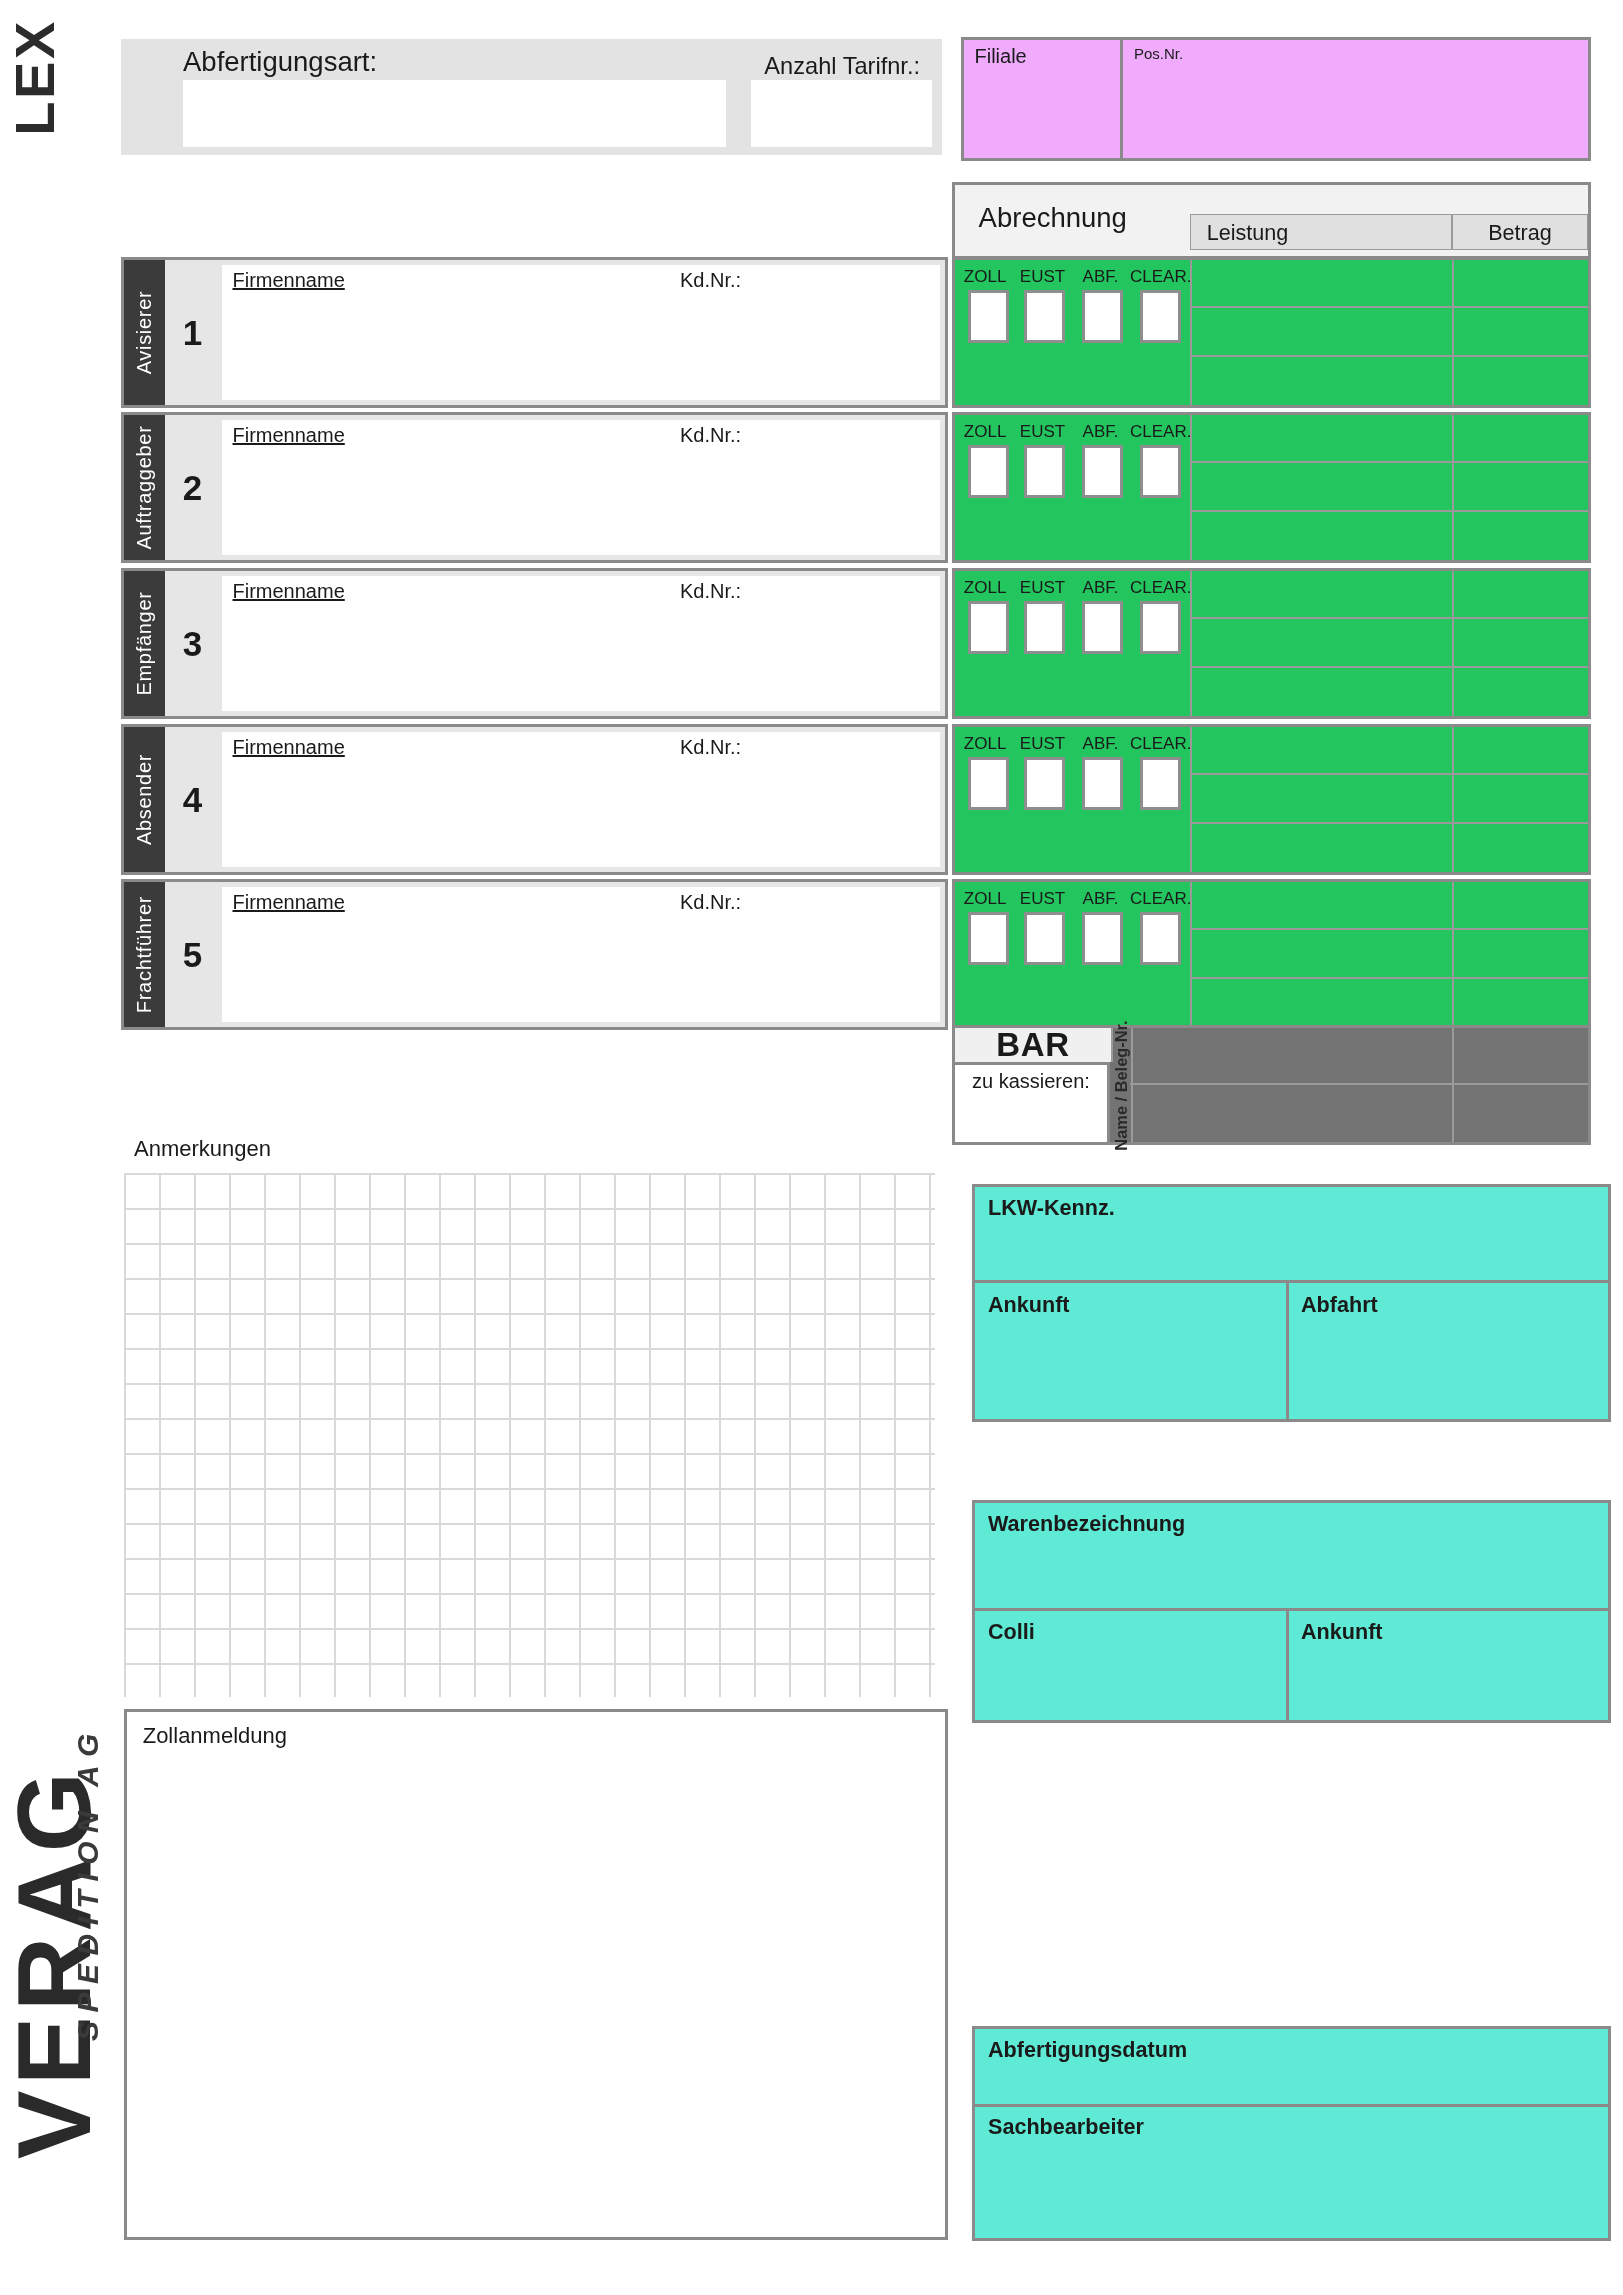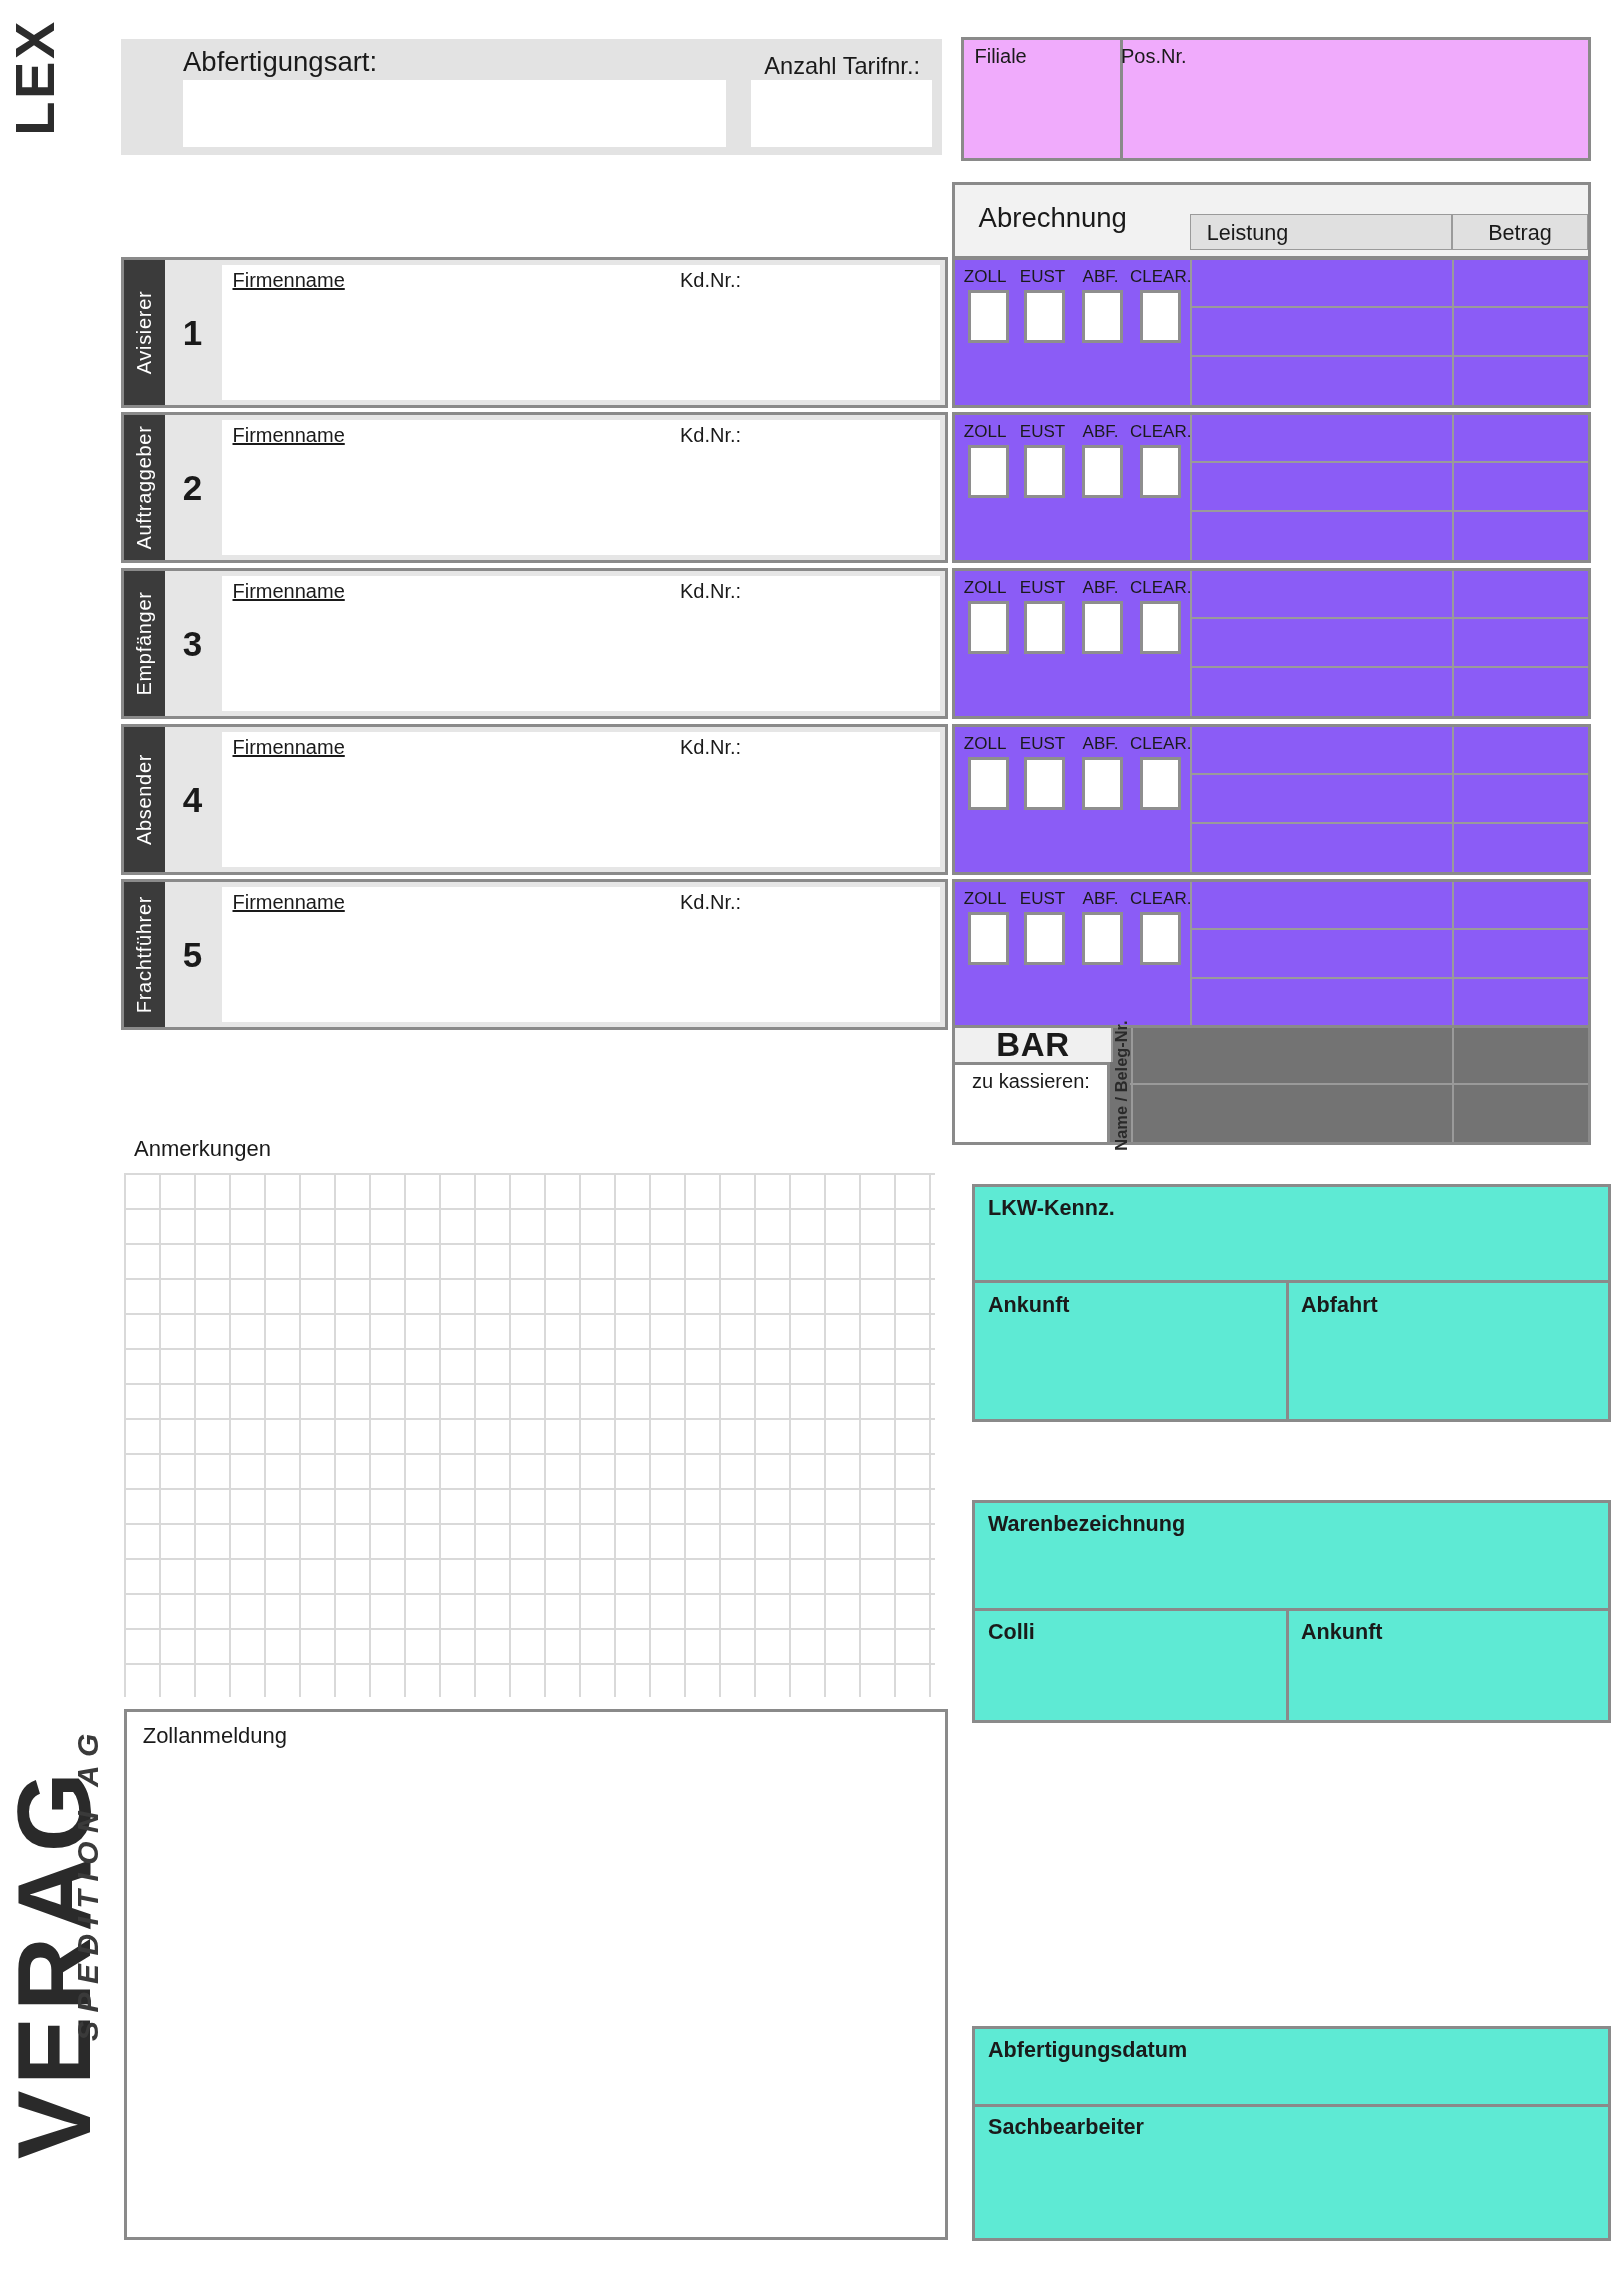--- a/index.html
+++ b/index.html
@@ -27,21 +27,21 @@
   
   .hdr-band{left:121px;top:39px;width:821px;height:116px;background:var(--panel-gray);}
   .abf-lbl{left:62px;top:6.5px;font-size:27.5px;}
   .abf-inp{position:absolute;left:62px;top:41px;width:543px;height:67px;background:#fff;}
   .anz-lbl{right:22px;top:14.4px;font-size:23.6px;}
   .anz-inp{position:absolute;left:630px;top:41px;width:181px;height:67px;background:#fff;}
 
   .filiale-box{left:961px;top:37px;width:624px;height:118px;background:#f0abfc;border:3.3px solid var(--border-gray);}
   .filiale-div{position:absolute;left:156px;top:0;bottom:0;width:2.6px;background:var(--border-gray);}
   .filiale-lbl{left:10.5px;top:5.2px;font-size:20px;}
-  .posnr-lbl{left:157px;top:5.2px;font-size:20px;}
+  .posnr-lbl{left:170px;top:5.2px;font-size:15px;}
 
   
   .ab-hdr{left:952px;top:182px;width:633px;height:71px;background:var(--header-fill);
           border:3.9px solid var(--border-gray);}
   .ab-title{left:23.6px;top:17px;font-size:27.5px;}
   .lh-cell{position:absolute;left:235px;top:29px;width:260px;height:34px;background:var(--cell-gray);
            border:1.3px solid var(--line-gray);}
   .bh-cell{position:absolute;left:497px;top:29px;right:0;height:34px;background:var(--cell-gray);
            border:1.3px solid var(--line-gray);}
   .lh-cell span{position:absolute;left:15.7px;top:5.2px;font-size:21.6px;}
@@ -53,21 +53,21 @@
   .role-bar{position:absolute;left:0;top:0;width:41px;height:100%;background:var(--dark-bar);
             display:flex;align-items:center;justify-content:center;}
   .role-bar span{transform:rotate(-90deg);white-space:nowrap;color:#fff;font-size:20px;letter-spacing:0.7px;}
   .num-cell{position:absolute;left:41px;top:0;width:55px;height:100%;
             display:flex;align-items:center;justify-content:center;font-size:35px;font-weight:bold;}
   .pwhite{position:absolute;left:98px;top:5.2px;right:5.2px;bottom:5.2px;background:#fff;}
   .firm-lbl{left:10.5px;top:3.9px;font-size:20px;text-decoration:underline;}
   .kdnr-lbl{left:458px;top:3.9px;font-size:20px;}
 
   
-  .ab{left:952px;width:633px;height:145px;background:#8b5cf6;border:3.9px solid var(--border-gray);}
+  .ab{left:952px;width:633px;height:145px;background:#22c55e;border:3.9px solid var(--border-gray);}
   .a0{top:257px}.a1{top:412px}.a2{top:568px}.a3{top:724px}.a4{top:879px}
   .ab .v1{position:absolute;left:235px;top:0;bottom:0;width:2px;background:var(--line-gray);}
   .ab .v2{position:absolute;left:497px;top:0;bottom:0;width:2px;background:var(--line-gray);}
   .ab .h1{position:absolute;left:235px;right:0;top:46px;height:2px;background:var(--line-gray);}
   .ab .h2{position:absolute;left:235px;right:0;top:95px;height:2px;background:var(--line-gray);}
   .cbl{position:absolute;top:6.5px;width:55px;text-align:center;font-size:17px;white-space:nowrap;}
   .cbl0{left:2.6px}.cbl1{left:60px}.cbl2{left:118px}.cbl3{left:175px}
   .cb{position:absolute;top:30px;width:35px;height:47px;background:#fff;border:3.3px solid #8e8e8e;}
   .cb0{left:13px}.cb1{left:69px}.cb2{left:127px}.cb3{left:185px}
 

